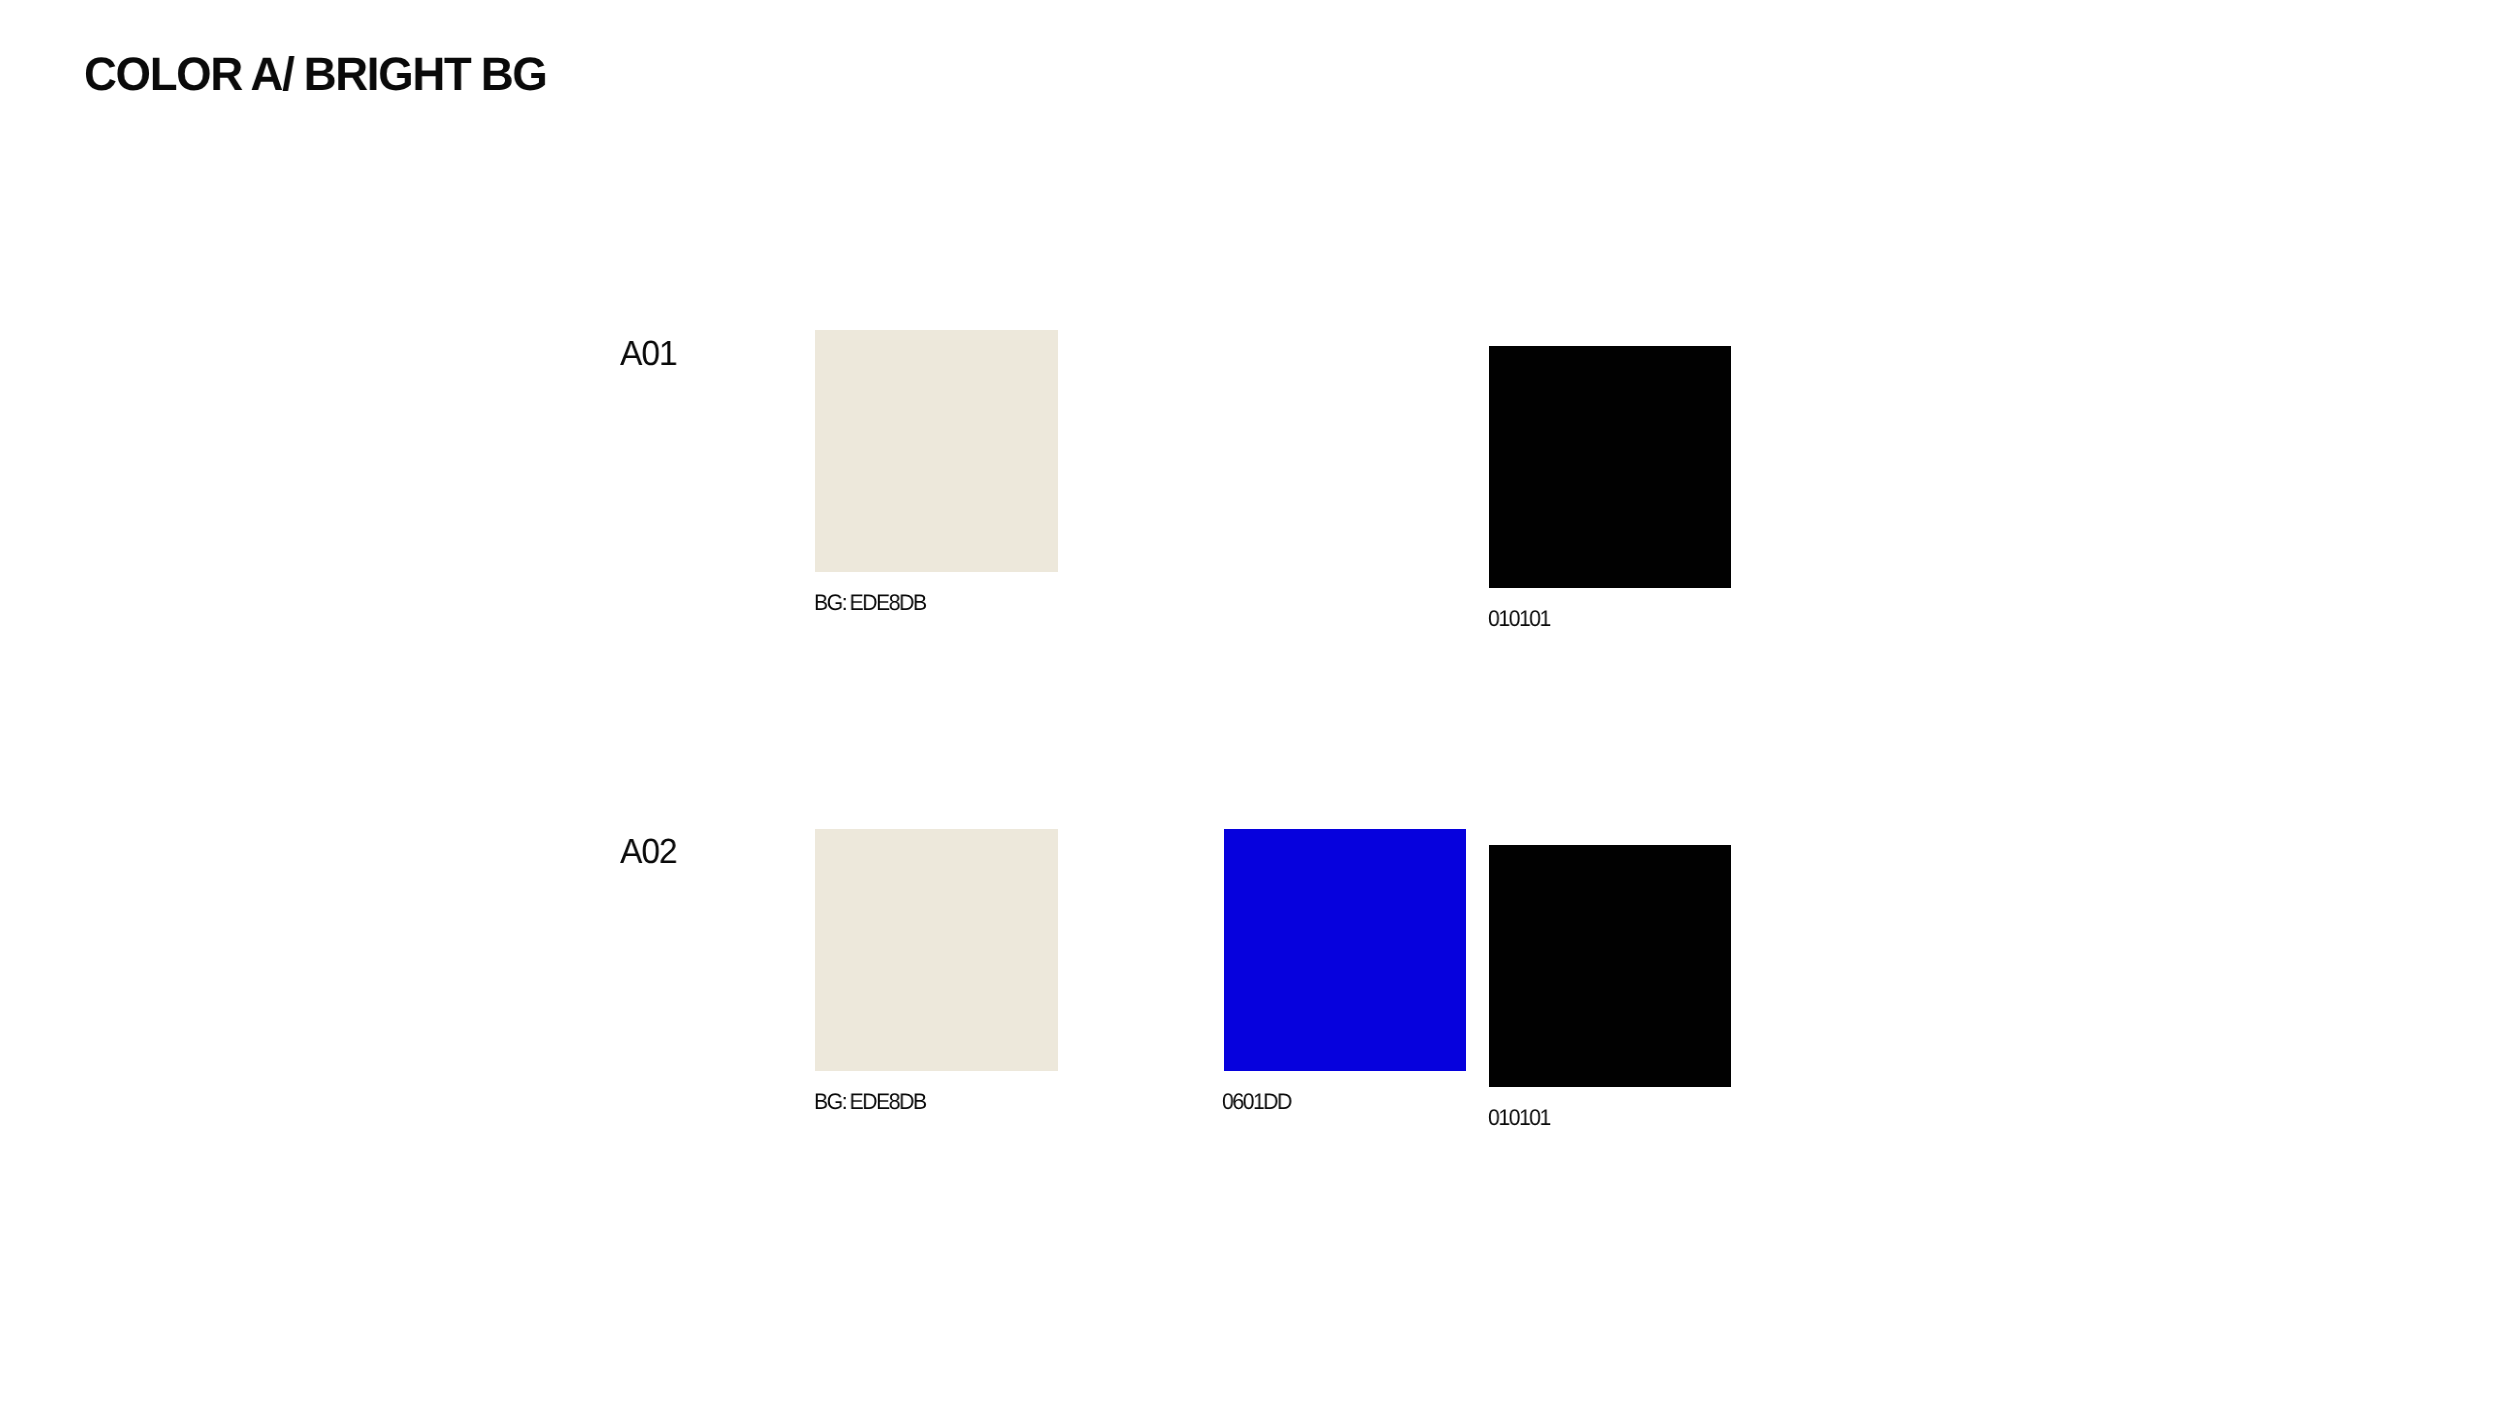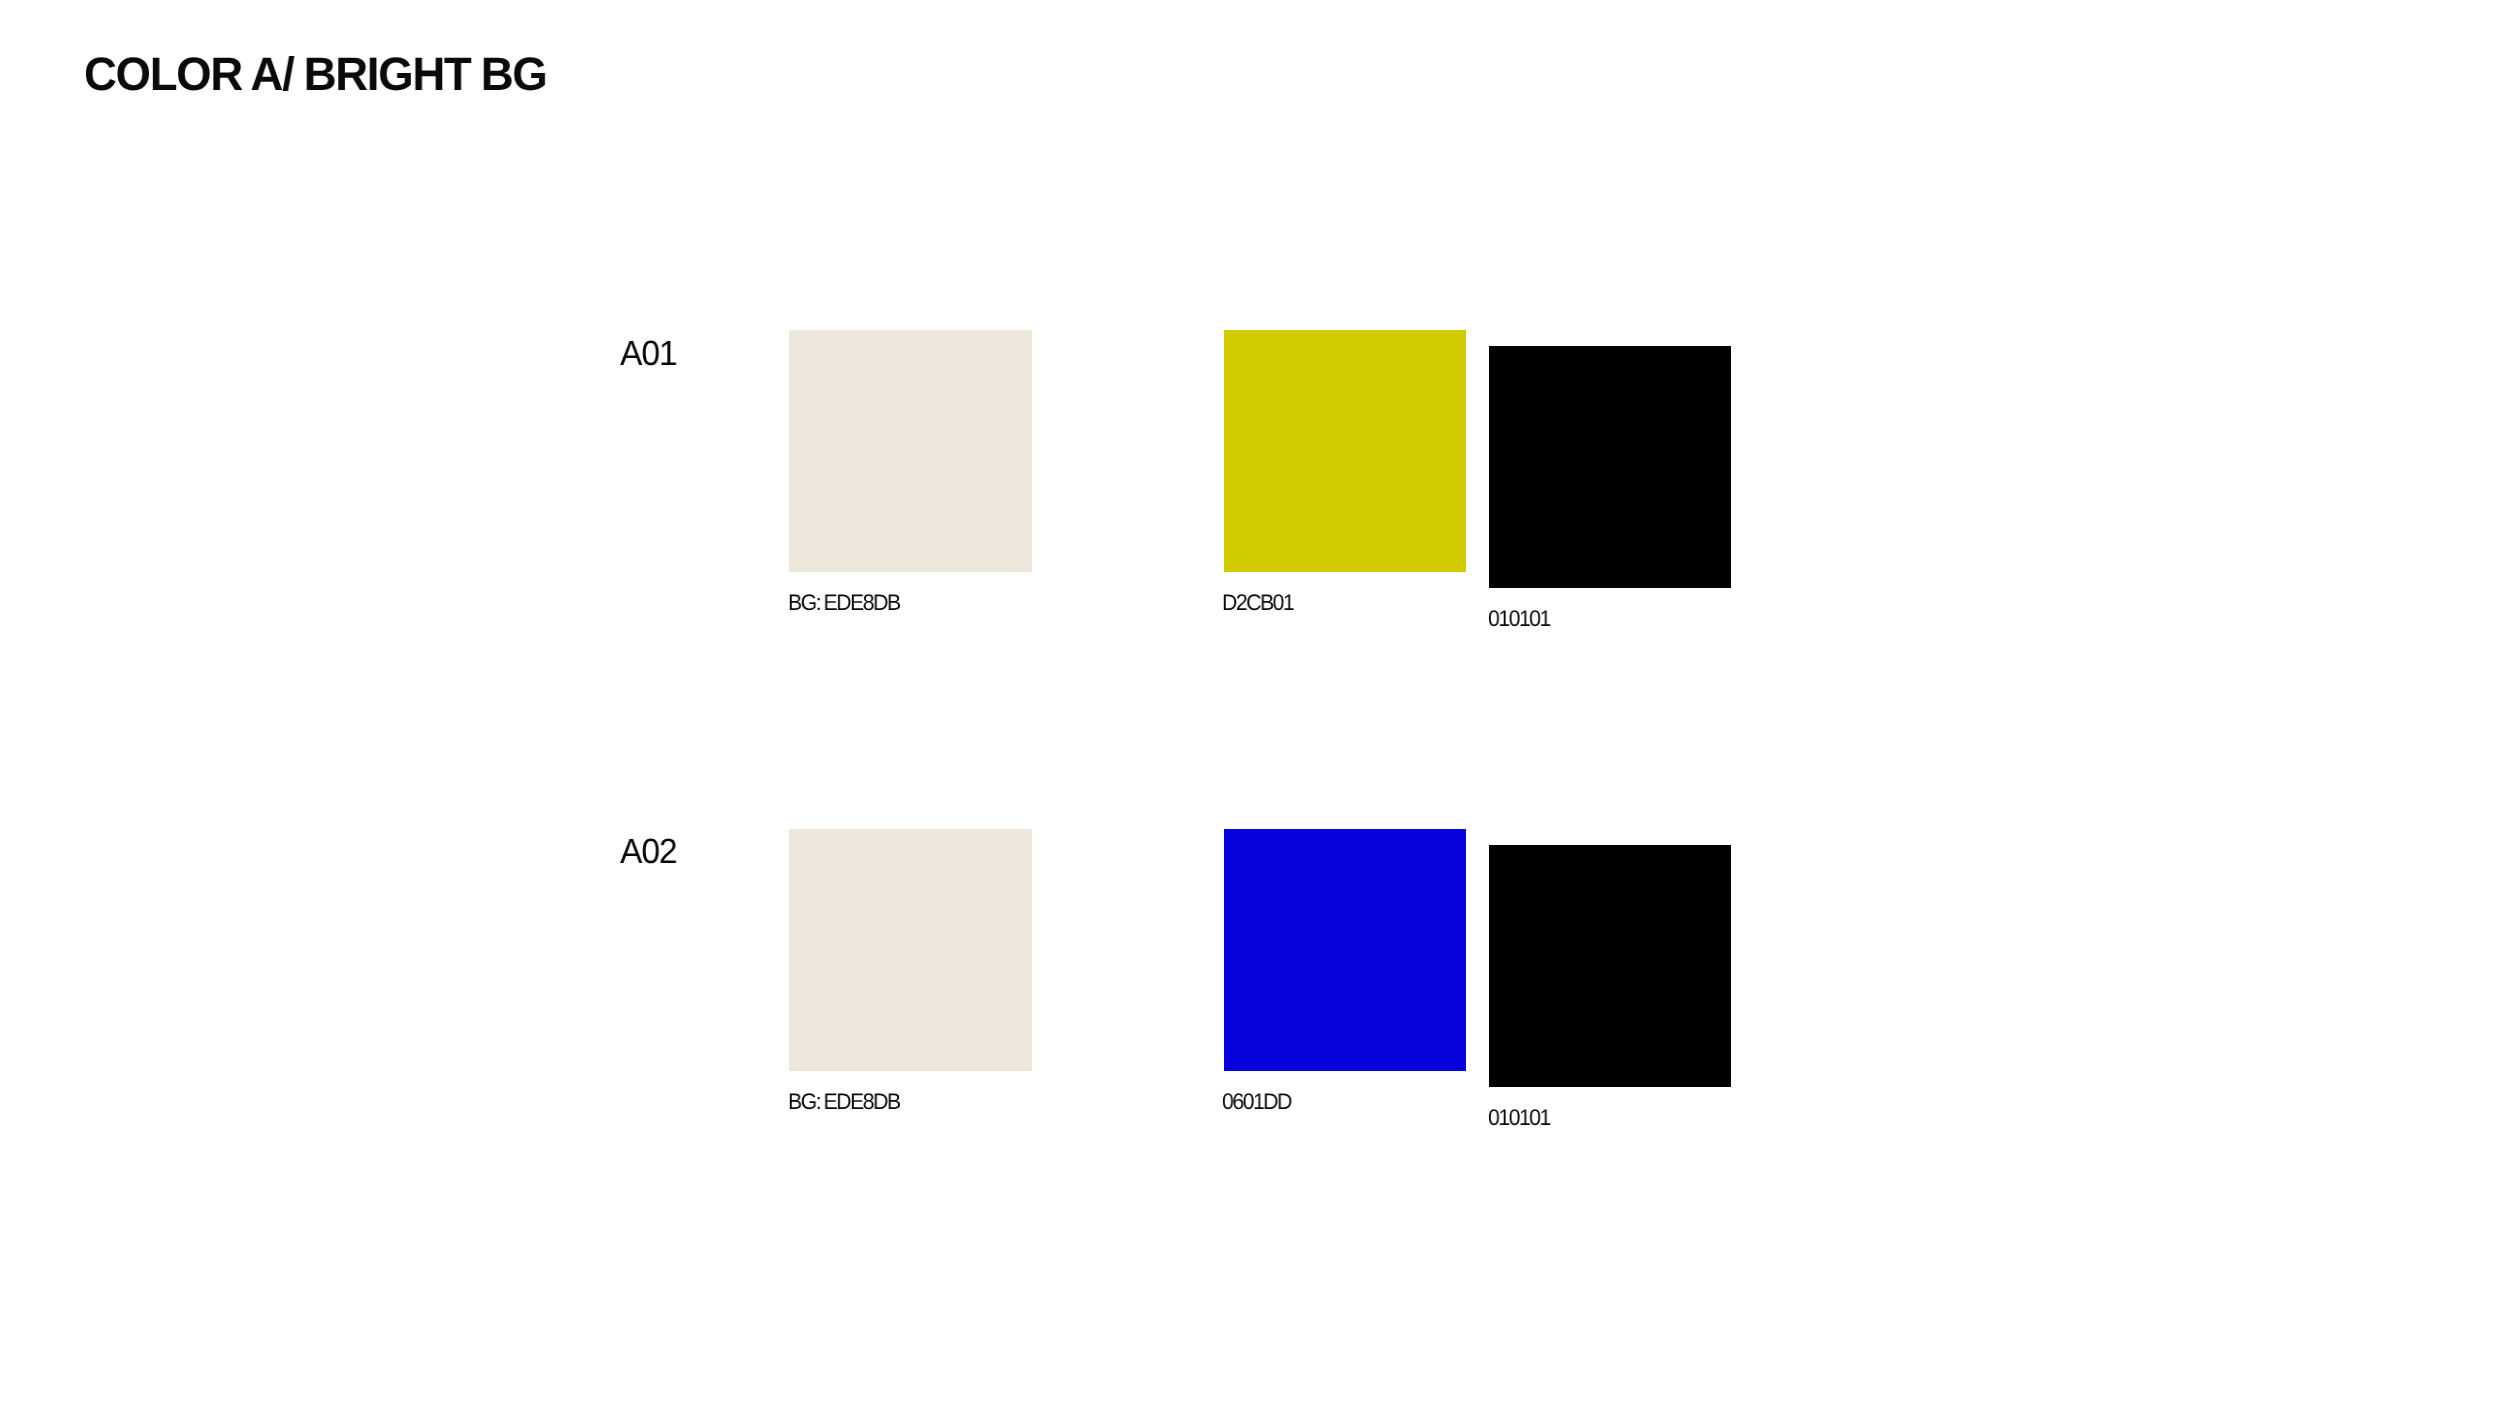--- a/index.html
+++ b/index.html
@@ -69,21 +69,21 @@
     white-space: nowrap;
     transform: scaleX(0.96);
     transform-origin: left top;
     will-change: transform;
   }
 
   .swatch-cell {
     position: absolute;
     top: 0;
   }
-  .swatch-cell--1 { left: 789px;  width: 243px; text-decoration: underline; }
+  .swatch-cell--1 { left: 815px;  width: 243px; text-decoration: underline; }
   .swatch-cell--2 { left: 1224px; width: 242px; }
   .swatch-cell--3 { left: 1489px; width: 242px; margin-top: 16px; }
   .swatch-cell--2 .swatch-caption { left: -2px; }
   .swatch-cell--3 .swatch-caption { left: -1px; }
 
   .swatch-chip {
     width: 100%;
     height: 242px;
   }
   
@@ -117,24 +117,20 @@
 
   <section class="palette-row palette-row--1">
 
     <div class="row-label">A01</div>
 
     <div class="swatch-cell swatch-cell--1">
       <div class="swatch-chip swatch-chip--bg" style="background-color: rgb(237, 232, 219);"></div>
       <div class="swatch-caption">BG: EDE8DB</div>
     </div>
 
-    <div class="swatch-cell swatch-cell--2">
-      <div class="swatch-chip swatch-chip--yellow" style="background-color: rgb(210, 203, 1);"></div>
-      <div class="swatch-caption">D2CB01</div>
-    </div>
 
     <div class="swatch-cell swatch-cell--3">
       <div class="swatch-chip swatch-chip--ink" style="background-color: rgb(1, 1, 1);"></div>
       <div class="swatch-caption">010101</div>
     </div>
 
   </section>
 
   <section class="palette-row palette-row--2">
 

